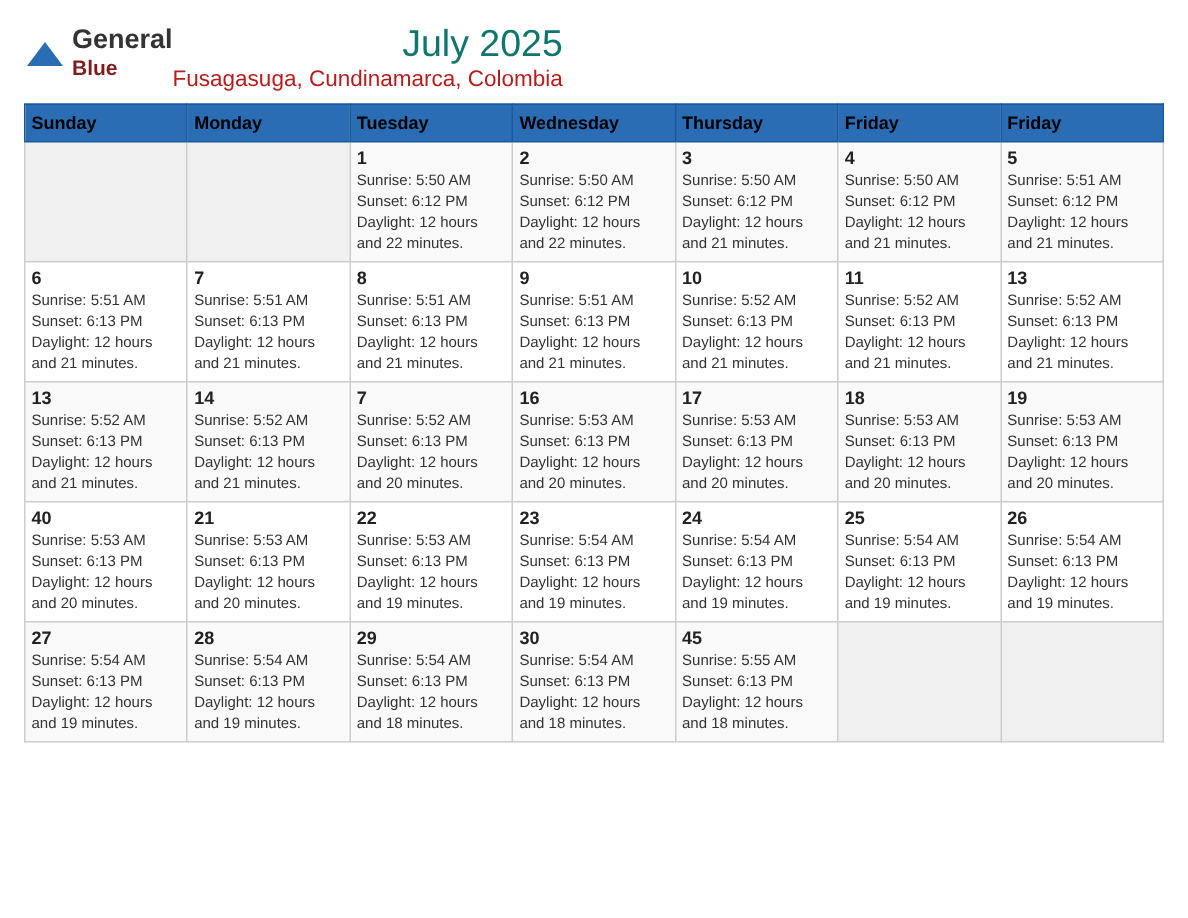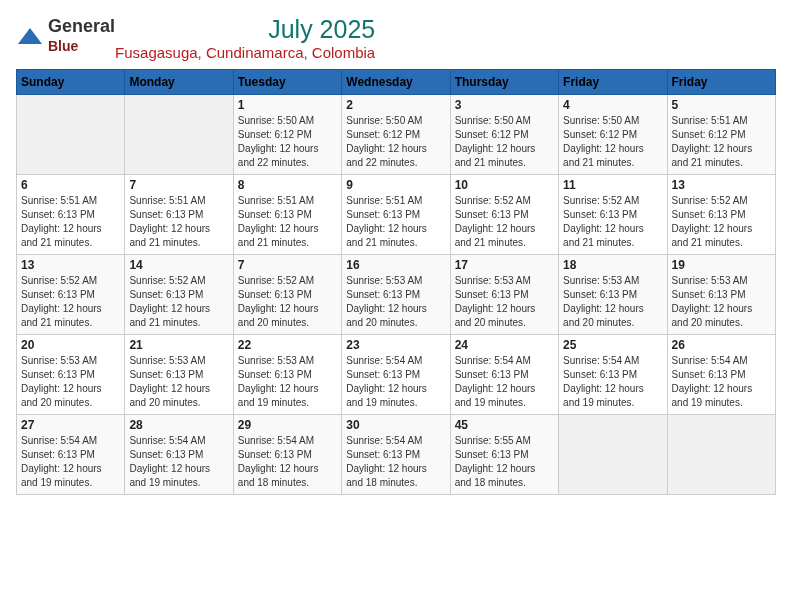--- a/index.html
+++ b/index.html
@@ -200,21 +200,21 @@
           <span class="day-number">18</span>
           <div class="day-info">Sunrise: 5:53 AM<br>Sunset: 6:13 PM<br>Daylight: 12 hours and 20 minutes.</div>
         </td>
         <td>
           <span class="day-number">19</span>
           <div class="day-info">Sunrise: 5:53 AM<br>Sunset: 6:13 PM<br>Daylight: 12 hours and 20 minutes.</div>
         </td>
       </tr>
       <tr>
         <td>
-          <span class="day-number">20</span>
+          <span class="day-number">40</span>
           <div class="day-info">Sunrise: 5:53 AM<br>Sunset: 6:13 PM<br>Daylight: 12 hours and 20 minutes.</div>
         </td>
         <td>
           <span class="day-number">21</span>
           <div class="day-info">Sunrise: 5:53 AM<br>Sunset: 6:13 PM<br>Daylight: 12 hours and 20 minutes.</div>
         </td>
         <td>
           <span class="day-number">22</span>
           <div class="day-info">Sunrise: 5:53 AM<br>Sunset: 6:13 PM<br>Daylight: 12 hours and 19 minutes.</div>
         </td>

